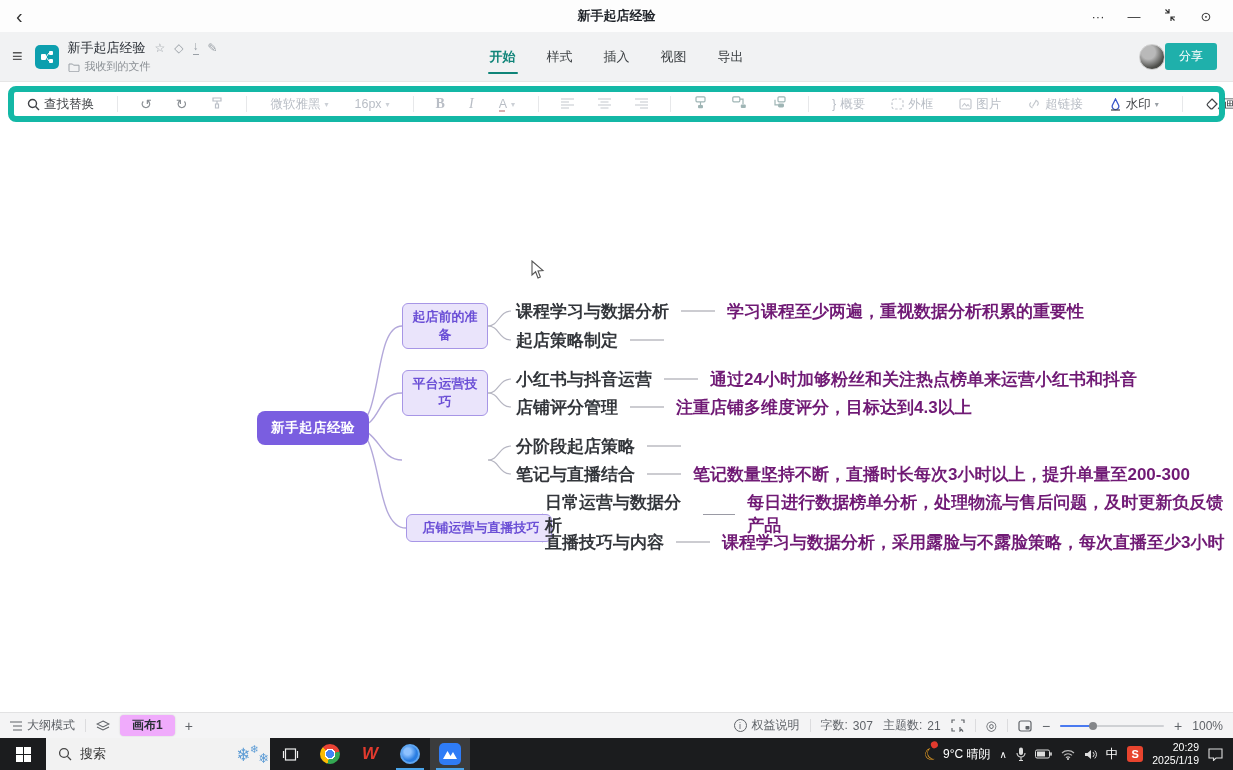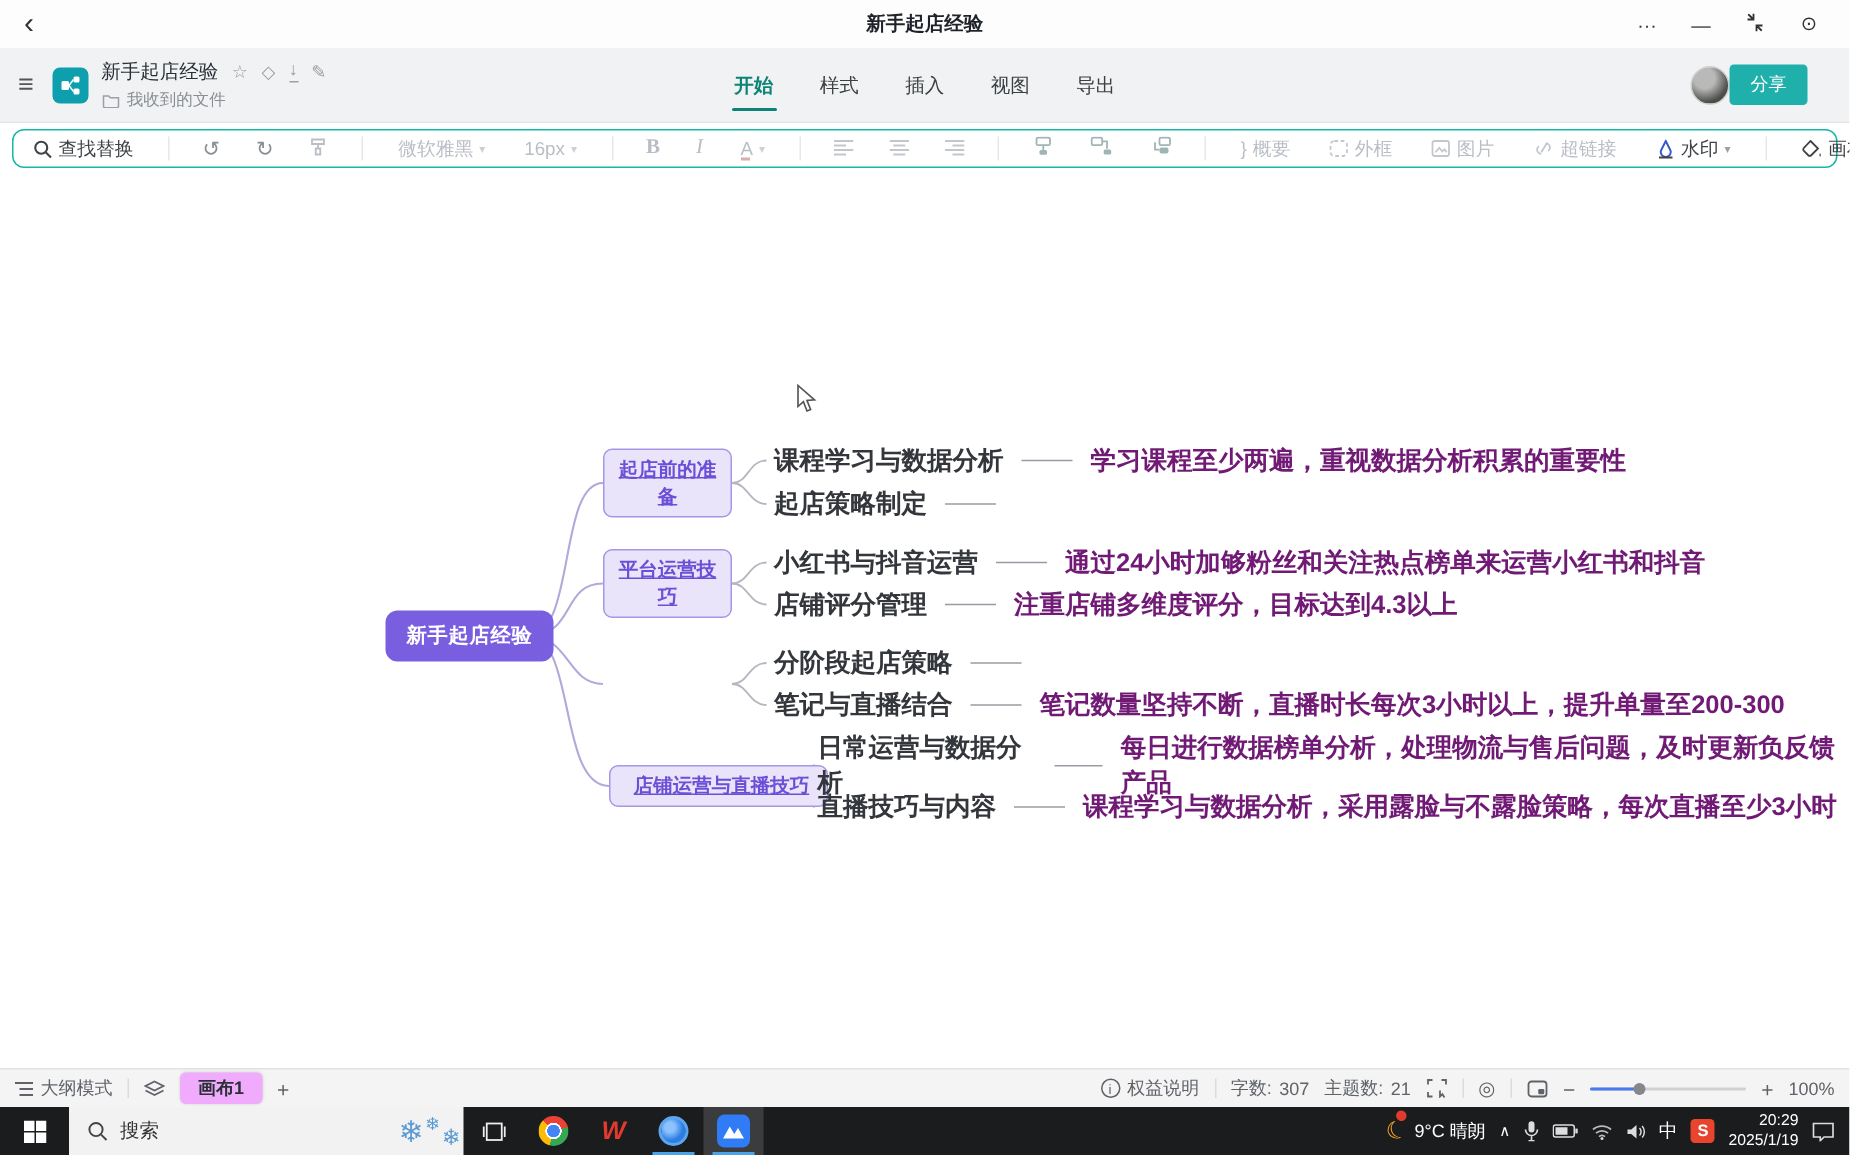--- a/index.html
+++ b/index.html
@@ -22,45 +22,45 @@
   .docline1 { display:flex; align-items:center; gap:9px; }
   .doctitle { font-size:13px; color:#2a2f36; }
   .docactions { display:flex; gap:9px; color:#9aa0a6; font-size:12px; }
   .docactions span { cursor:pointer; }
   .dl-glyph { border-bottom:1.5px solid #9aa0a6; line-height:11px; display:inline-block; }
   .docline2 { display:flex; align-items:center; gap:5px; font-size:11px; color:#8a8f94; }
   .tabs { position:absolute; left:0; right:0; display:flex; justify-content:center; gap:27px; pointer-events:none; }
   .tab { font-size:13px; color:#3c4043; cursor:pointer; pointer-events:auto; padding:4px 2px; position:relative; }
   .tab.active { color:#0e8478; font-weight:bold; }
   .tab.active::after { content:""; position:absolute; left:0; right:0; bottom:-4px; height:2px; background:#0e8478; border-radius:1px; }
-  .menubar-right { margin-left:auto; display:flex; align-items:center; padding-right:28px; z-index:2; }
+  .menubar-right { margin-left:auto; display:flex; align-items:center; padding-right:16px; z-index:2; }
   .avatar { width:26px; height:26px; border-radius:50%; background:radial-gradient(circle at 35% 30%,#b9b9b9 0 30%,#4c4c48 70%); border:1px solid #cfcfcf; cursor:pointer; }
   .share-btn { background:#1fb0ab; color:#fff; font-size:12px; padding:5px 14px; border-radius:3px; cursor:pointer; }
 
   
   .toolbar-wrap { flex:0 0 40px; background:#fff; padding:4px 8px; }
-  .toolbar { height:26px; border:1px solid #14b8a6; border-radius:8px; display:flex; align-items:center; padding:0 10px; gap:20px; font-size:12.5px; color:#3f4246; white-space:nowrap; }
+  .toolbar { height:36px; border:6px solid #14b8a6; border-radius:8px; display:flex; align-items:center; padding:0 10px; gap:20px; font-size:12.5px; color:#3f4246; white-space:nowrap; }
   .t-item { display:flex; align-items:center; gap:4px; cursor:pointer; padding:2px 3px; border-radius:4px; }
   .t-item.disabled { color:#b9bec6; cursor:default; }
   .t-sep { width:1px; height:16px; background:#e7e8ea; flex:0 0 1px; }
   .chev { font-size:8px; color:#9aa0a6; }
   .t-item.disabled .chev { color:#ccd0d6; }
   .glyphbtn { font-size:14px; color:#8a8f94; cursor:pointer; padding:0 2px; }
   .bold-g { font-weight:bold; font-family:"Liberation Serif",serif; }
   .italic-g { font-style:italic; font-family:"Liberation Serif",serif; }
   .colorA { position:relative; }
   .colorA::after { content:""; position:absolute; left:0; right:2px; bottom:-1px; height:2.5px; background:#d6b0b0; }
   .help-circle { width:16px; height:16px; border:1.2px solid #5f6368; border-radius:50%; font-size:10px; color:#5f6368; display:flex; align-items:center; justify-content:center; cursor:pointer; }
   .spacer { flex:1; }
 
   
   .canvas { flex:1; position:relative; background:#fff; overflow:hidden; }
   .canvas svg.connectors { position:absolute; left:0; top:0; }
   .node-root { position:absolute; left:257px; top:302px; transform:translateY(-50%); background:#7a5ee0; color:#fff; font-size:13.5px; font-weight:bold; padding:8px 14px; border-radius:8px; cursor:pointer; letter-spacing:.5px; }
-  .node-branch { position:absolute; transform:translateY(-50%); background:#eae4fb; border:1px solid #a796e6; color:#6b4fd6; font-size:13px; font-weight:bold; text-align:center; padding:4px 8px; border-radius:6px; cursor:pointer;text-decoration:underline; }
+  .node-branch { position:absolute; transform:translateY(-50%); background:#eae4fb; border:1px solid #a796e6; color:#6b4fd6; font-size:13px; font-weight:bold; text-align:center; padding:4px 8px; border-radius:6px; cursor:pointer; }
   .b1 { left:402px; top:200px; width:86px; }
   .b2 { left:402px; top:267px; width:86px; }
   .b3 { left:402px; top:334px; width:86px; }
   .b4 { left:406px; top:402px; width:146px;padding-left:12px; }
   .leaf-row { position:absolute; transform:translateY(-50%); display:flex; align-items:center; font-size:17px; color:#33363b;font-weight:bold; }
   .leaf-title { cursor:pointer; }
   .leaf-dash { width:34px; height:1px; background:#9a9aa4; margin:0 12px; }
   .leaf-desc { color:#701a75; cursor:pointer; }
   .cursor { position:absolute; left:531px; top:134px; }
 
@@ -72,21 +72,21 @@
   .sb-right { margin-left:auto; display:flex; align-items:center; gap:10px; }
   .info-circle { width:13px; height:13px; border:1px solid #5f6368; border-radius:50%; font-size:9px; display:flex; align-items:center; justify-content:center; }
   .slider { width:104px; height:2px; background:#cfd1d4; border-radius:1px; position:relative; cursor:pointer; }
   .slider-fill { position:absolute; left:0; top:0; height:2px; width:32px; background:#4a7af0; border-radius:1px; }
   .slider-knob { position:absolute; left:29px; top:-3px; width:8px; height:8px; border-radius:50%; background:#85878a; }
   .zoom-glyph { font-size:14px; color:#5f6368; cursor:pointer; }
 
   
   .taskbar { flex:0 0 32px; background:#1b1c1e; display:flex; align-items:stretch; color:#fff; }
   .tb-start { width:46px; display:flex; align-items:center; justify-content:center; cursor:pointer; }
-  .tb-search { width:263px; background:#f2f2f2; color:#333; display:flex; align-items:center; gap:8px; padding:0 12px; font-size:13px; position:relative; cursor:text; }
+  .tb-search { width:224px; background:#f2f2f2; color:#333; display:flex; align-items:center; gap:8px; padding:0 12px; font-size:13px; position:relative; cursor:text;font-family:Liberation Mono, monospace; }
   .snowflakes { position:absolute; right:2px; top:0; bottom:0; display:flex; align-items:center; color:#5b9bd5; gap:1px; pointer-events:none; }
   .snow-a { font-size:20px; } .snow-b { font-size:12px; margin-top:-10px; } .snow-c { font-size:15px; margin-top:8px; }
   .tb-app { width:40px; display:flex; align-items:center; justify-content:center; cursor:pointer; position:relative; }
   .tb-app.running::after { content:""; position:absolute; left:6px; right:6px; bottom:0; height:2px; background:#4aa3e8; }
   .tb-app.active { background:rgba(255,255,255,.14); }
   .chrome-ball { width:20px; height:20px; border-radius:50%; background:
       radial-gradient(circle,#4285f4 0 29%,#fff 30% 38%,rgba(0,0,0,0) 39%),
       conic-gradient(from -45deg,#ea4335 0 120deg,#34a853 120deg 240deg,#fbbc05 240deg 360deg); }
   .wps-w { color:#e23a2e; font-weight:bold; font-size:17px; font-style:italic; }
   .quark-ball { width:20px; height:20px; border-radius:50%; background:radial-gradient(circle at 35% 35%,#8ec2ff 0 22%,#2a7de1 60%); border:2px solid #5ea5f0; }

